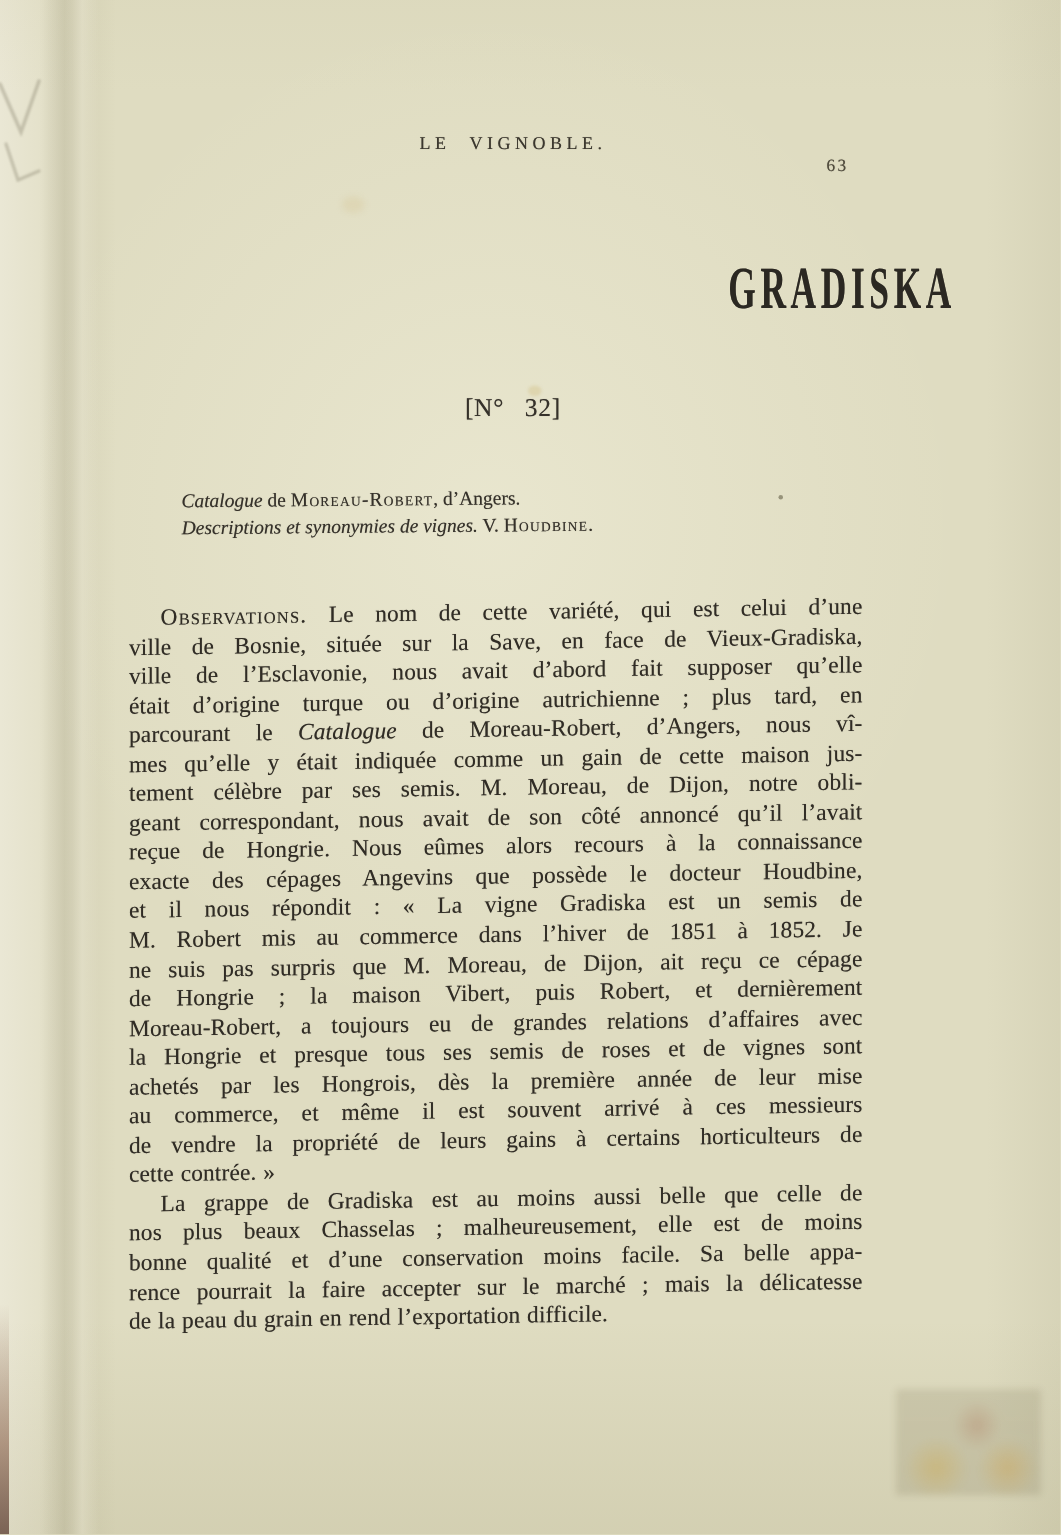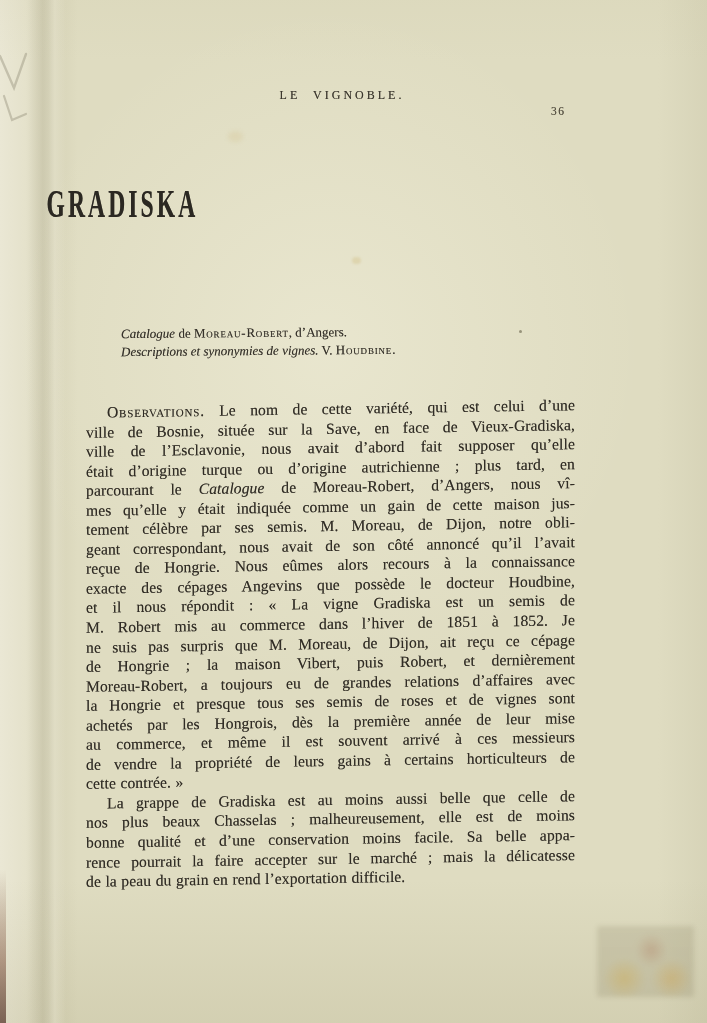--- a/index.html
+++ b/index.html
@@ -15,21 +15,21 @@
     text-shadow:0 0 0.45px rgba(49,45,38,0.55);
   }
   .crease{position:absolute;left:26px;top:0;width:40px;height:100%;pointer-events:none;
     background:linear-gradient(90deg, rgba(210,205,180,0) 0%, rgba(150,145,118,0.16) 42%, rgba(238,235,216,0.40) 72%, rgba(226,223,200,0) 100%);}
   .edge-dark{position:absolute;left:0;top:0;width:6px;height:100%;pointer-events:none;
     background:linear-gradient(180deg, rgba(100,70,50,0) 0%, rgba(100,70,50,0) 85%, rgba(112,60,40,0.45) 94%, rgba(70,35,25,0.65) 100%);}
   .pencil{position:absolute;left:-8px;top:50px;width:56px;height:78px;opacity:0.38;filter:blur(0.6px);}
   .runhead{position:absolute;top:88px;left:0;width:684px;text-align:center;
     font-size:12px;letter-spacing:3px;word-spacing:7px;color:#3b372e;}
   .pagenum{position:absolute;top:105px;left:551px;font-size:11.5px;letter-spacing:1.5px;color:#514c3d;}
-  .title-row{position:absolute;top:181px;left:0;width:684px;text-align:left;font-family:Liberation Serif, serif;}
+  .title-row{position:absolute;top:171px;left:0;width:684px;text-align:right;font-family:Liberation Serif, serif;}
   .main-title{display:inline-block;font-size:38px;font-weight:700;letter-spacing:5px;
     transform:scale(0.62,1.05);color:#2b2822;}
   .numlabel-row{position:absolute;top:262px;left:0;width:684px;text-align:center;
     font-size:17px;word-spacing:9px;letter-spacing:0.5px;color:#35312a;}
   .biblio{position:absolute;left:121px;top:324px;font-size:13px;line-height:17.5px;
     transform:rotate(-0.5deg);color:#35312a;}
   .bodytext{position:absolute;left:86px;top:399px;width:489px;
     font-size:15.6px;line-height:19.55px;letter-spacing:0.1px;word-spacing:0.5px;
     transform:skewY(-0.9deg);transform-origin:50% 50%;color:#302c25;}
   .tline{text-align:justify;text-align-last:justify;}
@@ -57,26 +57,27 @@
 
   <div class="crease"></div>
   <div class="edge-dark"></div>
 
   <svg class="pencil" viewBox="0 0 56 78">
     <path d="M8 6 L22 38 L34 4" fill="none" stroke="#8a8570" stroke-width="2.4" stroke-linecap="round"></path>
     <path d="M12 46 L20 70 L34 64" fill="none" stroke="#8a8570" stroke-width="2.2" stroke-linecap="round"></path>
   </svg>
 
   <div class="runhead">LE VIGNOBLE.</div>
-  <div class="pagenum">36</div>
+  <div class="pagenum">63</div>
 
   <div class="title-row">
     <span class="main-title">GRADISKA</span>
   </div>
 
+  <div class="numlabel-row">[N° 32]</div>
 
   <div class="biblio">
       <div class="tline"><span class="it">Catalogue</span><span> de </span><span class="sc">Moreau-Robert</span><span>, d’Angers.</span></div>
       <div class="tline"><span class="it">Descriptions et synonymies de vignes.</span><span> V. </span><span class="sc">Houdbine</span><span>.</span></div>
     </div>
 
   <div class="bodytext">
     <div class="para">
         <div class="tline"><span class="sc">Observations.</span><span> Le nom de cette variété, qui est celui d’une</span></div>
         <div class="tline"><span>ville de Bosnie, située sur la Save, en face de Vieux-Gradiska,</span></div>

